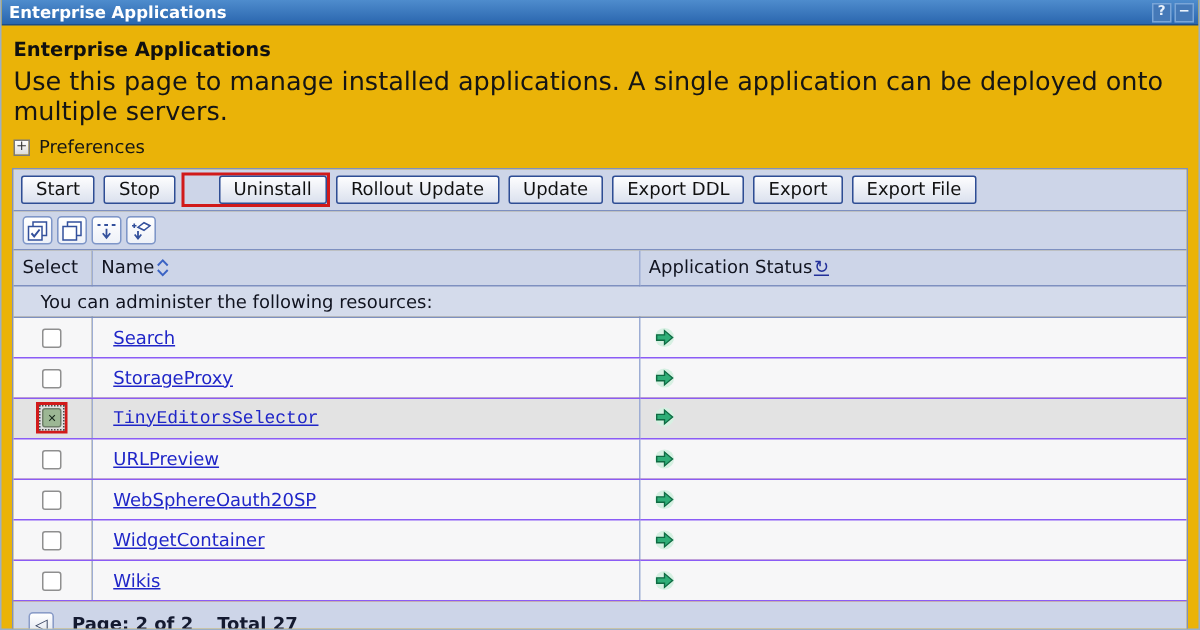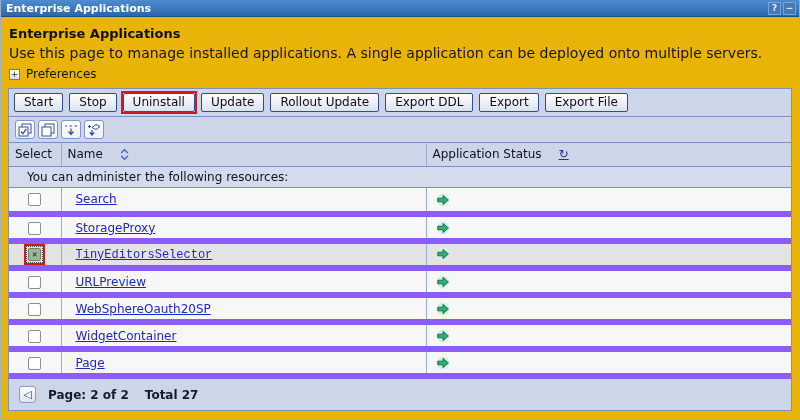--- a/index.html
+++ b/index.html
@@ -14,31 +14,31 @@
     display: flex; align-items: center; padding: 0 3px 0 5px;
     color: #fff; font-size: 11px; font-weight: bold;
   }
   .titlebar .spacer { flex: 1; }
   .tb-btn {
     width: 13px; height: 13px; margin-left: 2px; cursor: pointer;
     background: #4579b8; border: 1px solid #79a5d8; color: #eaf2fb;
     font-size: 9px; line-height: 11px; text-align: center; font-weight: bold;
   }
   .page-title { font-size: 13px; font-weight: bold; color: #101010; margin: 9px 0 4px 8px; }
-  .page-desc  { font-size: 14px; color: #151515; margin: 0 0 6px 8px; }
+  .page-desc  { font-size: 17px; color: #151515; margin: 0 0 6px 8px; }
   .prefs { display: flex; align-items: center; margin: 2px 0 7px 8px; font-size: 12px; color: #151515; cursor: pointer; }
   .expander {
     width: 11px; height: 11px; margin-right: 6px;
     border: 1px solid #7a7a7a; background: linear-gradient(#fefefe, #dcdcdc);
     font-size: 9px; line-height: 9px; text-align: center; color: #333;
   }
   .panel { margin: 0 7px; border: 1px solid #7e90c0; }
   .btnrow { background: #cdd5e8; padding: 2px 3px; border-bottom: 1px solid #7e90c0; display: flex; align-items: center; }
   .btnwrap { border: 2px solid transparent; margin-right: 2px; line-height: 0; }
-  .btnwrap.hl { border-color: #d11a1a; }
+  .btnwrap.hl { border-color: #d11a1a; padding-left: 23px; }
   .btn {
     display: inline-block; cursor: pointer;
     background: linear-gradient(#fdfdfe, #dbe1ee);
     border: 1px solid #2e4d94; border-radius: 2px;
     padding: 1px 9px; font-size: 12px; line-height: 15px; color: #101010;
     font-family: "DejaVu Sans", sans-serif;
   }
   .iconrow { background: #cdd5e8; padding: 3px 5px 3px 6px; border-bottom: 1px solid #7e90c0; display: flex; gap: 3px; }
   .ticon {
     width: 20px; height: 19px; cursor: pointer;
@@ -47,26 +47,26 @@
     display: flex; align-items: center; justify-content: center;
   }
   table { width: 100%; border-collapse: collapse; font-size: 12px; table-layout: fixed; }
   th {
     background: #cdd5e8; height: 23px; text-align: left; font-weight: normal;
     color: #10131f; padding: 0 6px; border-bottom: 1px solid #7e90c0; margin-left: 43px;
   }
   th.c-sel, td.c-sel { width: 52px; }
   th.c-name, td.c-name { width: 365px; }
   th:not(:last-child), td.vline { border-right: 1px solid #9dadd4; }
-  .th-inner { display: flex; align-items: center; gap: 17px; }
+  .th-inner { display: flex; align-items: center; gap: 1px; }
   tr.info-row td {
     background: #d4dbeb; height: 21px; padding-left: 18px;
     border-bottom: 1px solid #7e90c0; color: #10131f; margin-top: 25px;
   }
-  tbody tr.data-row td { background: #f7f7f8; height: 27px; border-bottom: 6px solid #8b5cf6; }
+  tbody tr.data-row td { background: #f7f7f8; height: 27px; border-bottom: 1px solid #8b5cf6; }
   tbody tr.data-row.sel td { background: #e3e3e3; font-family: Liberation Mono, monospace; }
   td.c-sel { text-align: center; vertical-align: middle; }
   td.c-name { padding-left: 14px; }
   td.c-status { padding-left: 9px; }
   a.applink { color: #2026c8; text-decoration: underline; }
   .cb {
     display: inline-block; width: 13px; height: 13px; vertical-align: middle; cursor: pointer;
     background: #fff; border: 1px solid #8f8f8f; border-radius: 2px; position: relative;
   }
   .cb.checked { background: #9cb794; border-color: #6f7f6a; }
@@ -108,22 +108,22 @@
     <span class="expander">+</span>
     <span>Preferences</span>
   </div>
 
   <div class="panel">
 
     <div class="btnrow" id="btnrow">
         <span class="btnwrap"><span class="btn">Start</span></span>
         <span class="btnwrap"><span class="btn">Stop</span></span>
         <span class="btnwrap hl"><span class="btn">Uninstall</span></span>
+        <span class="btnwrap"><span class="btn">Rollout Update</span></span>
         <span class="btnwrap"><span class="btn">Update</span></span>
-        <span class="btnwrap"><span class="btn">Rollout Update</span></span>
         <span class="btnwrap"><span class="btn">Export DDL</span></span>
         <span class="btnwrap"><span class="btn">Export</span></span>
         <span class="btnwrap"><span class="btn">Export File</span></span>
       </div>
 
     <div class="iconrow" id="iconrow">
         <span class="ticon" title="Select all items">
           <svg width="14" height="14" viewBox="0 0 14 14">
     <rect x="4" y="1" width="9" height="9" fill="#fff" stroke="#33509c"></rect>
     <rect x="1" y="4" width="9" height="9" fill="#fff" stroke="#33509c"></rect>
@@ -236,21 +236,21 @@
             <td class="c-name vline"><a class="applink" href="#">WidgetContainer</a></td>
             <td class="c-status"><span class="status-ic">
     <svg width="14" height="14" viewBox="0 0 14 14">
       <circle cx="7" cy="7" r="6.4" fill="#d6f0e2"></circle>
       <path d="M1.8 5.2 H7 V2.4 L12.4 7 L7 11.6 V8.8 H1.8 Z" fill="#2fae77" stroke="#0f6b43" stroke-width="0.9"></path>
     </svg>
   </span></td>
           </tr>
           <tr class="data-row">
             <td class="c-sel vline"><span class="cb"></span></td>
-            <td class="c-name vline"><a class="applink" href="#">Page</a></td>
+            <td class="c-name vline"><a class="applink" href="#">Wikis</a></td>
             <td class="c-status"><span class="status-ic">
     <svg width="14" height="14" viewBox="0 0 14 14">
       <circle cx="7" cy="7" r="6.4" fill="#d6f0e2"></circle>
       <path d="M1.8 5.2 H7 V2.4 L12.4 7 L7 11.6 V8.8 H1.8 Z" fill="#2fae77" stroke="#0f6b43" stroke-width="0.9"></path>
     </svg>
   </span></td>
           </tr>
         </tbody>
     </table>
 

